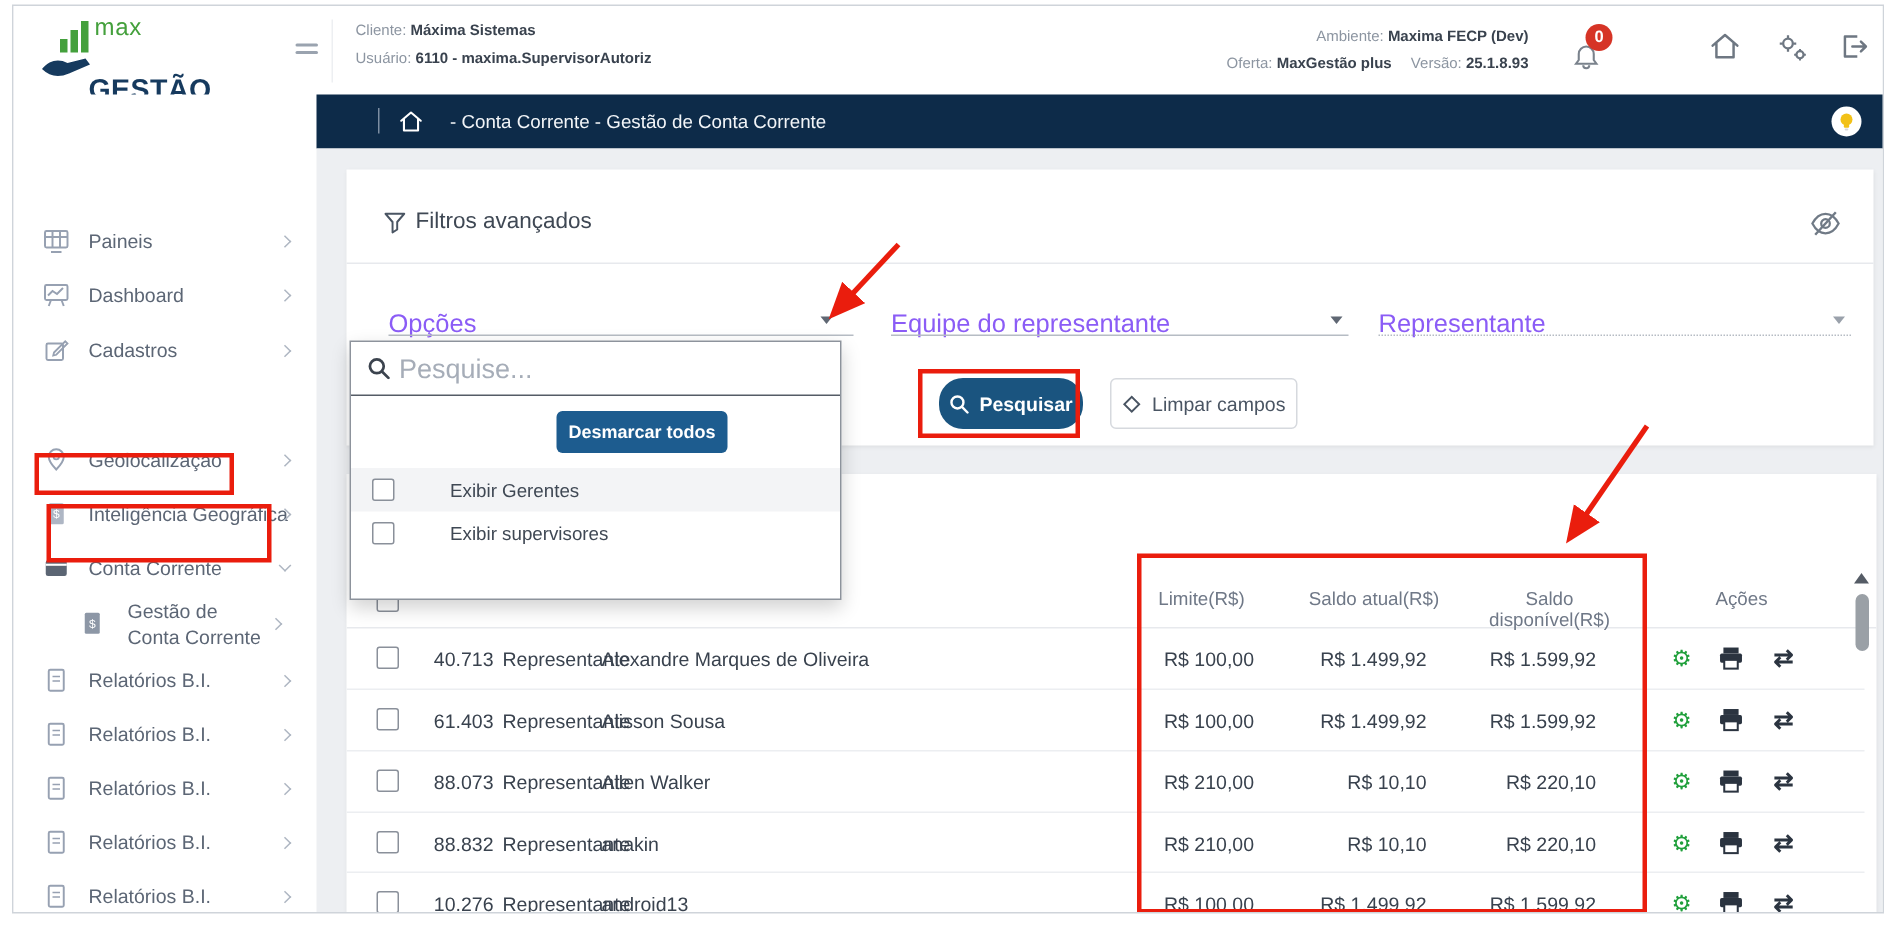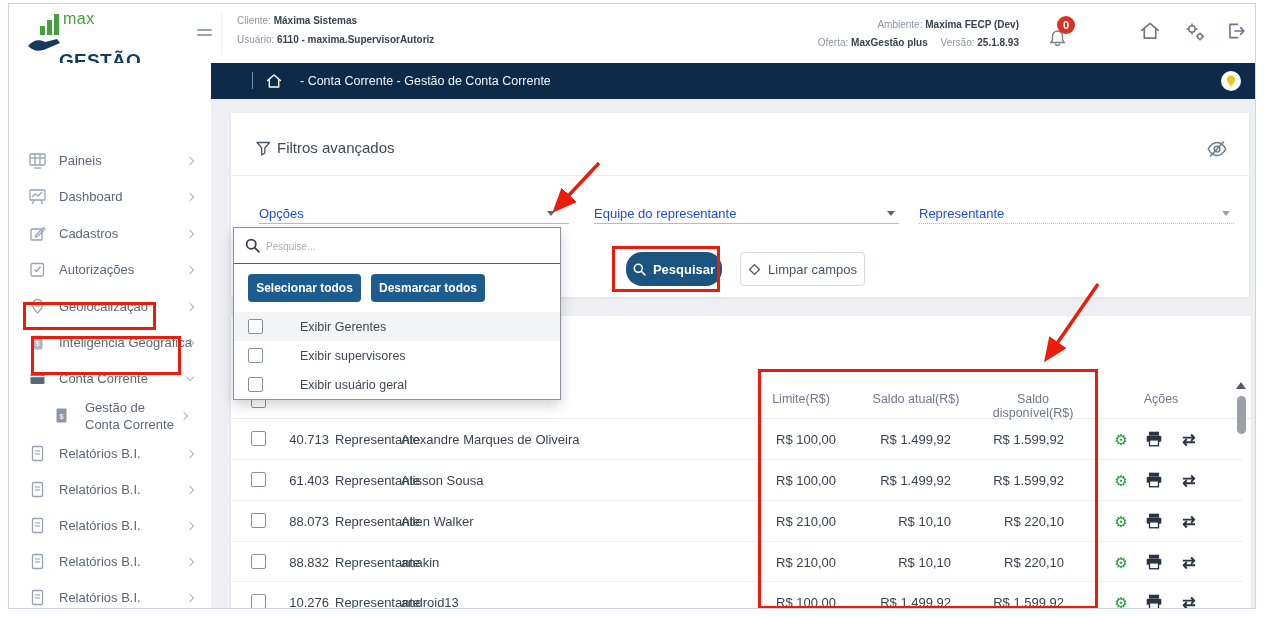--- a/index.html
+++ b/index.html
@@ -36,32 +36,32 @@
   .crumb-text { position:absolute; left:89px; top:11px; font-size:12.5px; color:#f2f5f8; }
   .bulb { position:absolute; right:16px; top:8px; width:20px; height:20px; background:#fff; border-radius:50%; }
 
   
   .mainbg { position:absolute; left:202px; top:95px; width:1046px; height:511px; background:#edeff2; }
 
   
   .filter-card { position:absolute; left:222px; top:109px; width:1018px; height:184px; background:#fff; box-shadow:0 1px 3px rgba(0,0,0,.07); }
   .fc-title { position:absolute; left:46px; top:26px; font-size:15px; color:#3f4854; }
   .fc-divider { position:absolute; left:0; top:62px; width:1018px; height:1px; background:#e7e9ed; }
-  .sel-label { position:absolute; font-size:13px; color:#1d4ed8; top:93px; }
+  .sel-label { position:absolute; font-size:17px; color:#8b5cf6; top:93px; }
   .sel-line { position:absolute; top:110px; height:1px; border-bottom:1px solid #b6bcc4; }
   .sel-line.dotted { border-bottom:1px dotted #b6bcc4; }
   .caret { position:absolute; top:98px; width:0; height:0; border-left:4.5px solid transparent; border-right:4.5px solid transparent; border-top:5.5px solid #5f6773; }
   .caret.lt { border-top-color:#9aa1ab; }
   .btn-primary { position:absolute; background:#1a547f; color:#fff; font-size:13px; font-weight:bold; border:none; border-radius:16px; display:flex; align-items:center; justify-content:center; gap:7px; cursor:pointer; }
   .btn-ghost { position:absolute; background:#fff; color:#4a5563; font-size:13px; border:1px solid #d6d9de; border-radius:4px; display:flex; align-items:center; justify-content:center; gap:7px; cursor:pointer; }
 
   
   .dropdown { position:absolute; left:224px; top:223px; width:328px; height:173px; background:#fff; border:1px solid #8d939c; box-shadow:0 5px 12px rgba(0,0,0,.18); z-index:6; }
   .dd-search-row { position:absolute; left:0; top:0; width:326px; height:36px; border-bottom:1px solid #555c66; }
-  .dd-search { position:absolute; left:32px; top:7px; width:280px; height:22px; border:none; outline:none; font-size:10px; color:#39424e; font-family:"Liberation Sans", sans-serif; }
+  .dd-search { position:absolute; left:32px; top:7px; width:280px; height:22px; border:none; outline:none; font-size:18px; color:#39424e; font-family:"Liberation Sans", sans-serif; }
   .dd-search::placeholder { color:#a6adb8; }
   .dd-btn { position:absolute; top:46px; height:28px; background:#1d5c8f; color:#fff; font-size:12px; font-weight:bold; border:none; border-radius:4px; cursor:pointer; }
   .dd-opt { position:absolute; left:0; width:326px; height:29px; }
   .dd-opt.hl { background:#f3f4f6; }
   .cb { position:absolute; width:15px; height:15px; border:1.5px solid #8a909a; border-radius:2px; background:#fff; }
   .dd-opt .cb { left:14px; top:7px; }
   .dd-opt .olbl { position:absolute; left:42px; top:8px; font-size:12.5px; color:#3f4854;margin-left:24px; }
 
   
   .table-card { position:absolute; left:222px; top:312px; width:1020px; height:293px; background:#fff; box-shadow:0 1px 3px rgba(0,0,0,.07); overflow:hidden; }
@@ -187,28 +187,20 @@
 
     <div class="si" style="top:156px">
       <svg class="ico icon" viewBox="0 0 17 17">
           <rect x="2" y="4" width="11" height="11" rx="1" fill="none" stroke="#97a1b2" stroke-width="1.3"></rect>
           <path d="M7 10 L14.5 2.5 L16 4 L8.5 11.5 L6.5 12 z" fill="none" stroke="#97a1b2" stroke-width="1.2"></path>
         </svg>
       <span class="lbl">Cadastros</span>
         <span class="chev"></span>
     </div>
 
-    <div class="si" style="top:192px">
-      <svg class="ico icon" viewBox="0 0 17 17">
-          <rect x="2" y="2.5" width="12.5" height="12.5" rx="1.5" fill="none" stroke="#97a1b2" stroke-width="1.3"></rect>
-          <polyline points="5.5,8.5 7.5,10.5 11.5,5.5" fill="none" stroke="#97a1b2" stroke-width="1.3"></polyline>
-        </svg>
-      <span class="lbl">Autorizações</span>
-        <span class="chev"></span>
-    </div>
 
     <div class="si" style="top:229px">
       <svg class="ico icon" viewBox="0 0 17 17">
           <path d="M8.5 1.5 a5 5 0 0 1 5 5 c0 3.4-5 8.5-5 8.5 s-5-5.1-5-8.5 a5 5 0 0 1 5-5 z" fill="none" stroke="#97a1b2" stroke-width="1.3"></path>
           <circle cx="8.5" cy="6.5" r="1.8" fill="none" stroke="#97a1b2" stroke-width="1.2"></circle>
         </svg>
       <span class="lbl">Geolocalização</span>
         <span class="chev"></span>
     </div>
 
@@ -451,33 +443,28 @@
   </div>
 
   <div class="dropdown">
     <div class="dd-search-row">
       <svg class="abs icon" style="left:11px;top:10px" width="15" height="15" viewBox="0 0 14 14">
         <circle cx="5.8" cy="5.8" r="4.3" fill="none" stroke="#3b434e" stroke-width="1.7"></circle>
         <line x1="9" y1="9" x2="13" y2="13" stroke="#3b434e" stroke-width="1.7" stroke-linecap="round"></line>
       </svg>
       <input class="dd-search" placeholder="Pesquise..." style="">
     </div>
-    <button class="dd-btn" style="left:14px;width:113px">Selecionar todos</button>
     <button class="dd-btn" style="left:137px;width:114px">Desmarcar todos</button>
     <div class="dd-opt hl" style="top:84px">
       <span class="cb"></span>
       <span class="olbl">Exibir Gerentes</span>
     </div>
     <div class="dd-opt" style="top:113px">
       <span class="cb"></span>
       <span class="olbl">Exibir supervisores</span>
-    </div>
-    <div class="dd-opt" style="top:142px">
-      <span class="cb"></span>
-      <span class="olbl">Exibir usuário geral</span>
     </div>
   </div>
 
   <div class="redbox" style="left:14px;top:298px;width:133px;height:28px"></div>
   <div class="redbox" style="left:22px;top:332px;width:150px;height:39px"></div>
   <div class="redbox" style="left:603px;top:242px;width:108px;height:46px"></div>
   <div class="redbox" style="left:749px;top:365px;width:340px;height:240px"></div>
 
   <svg class="overlay">
     <defs>

